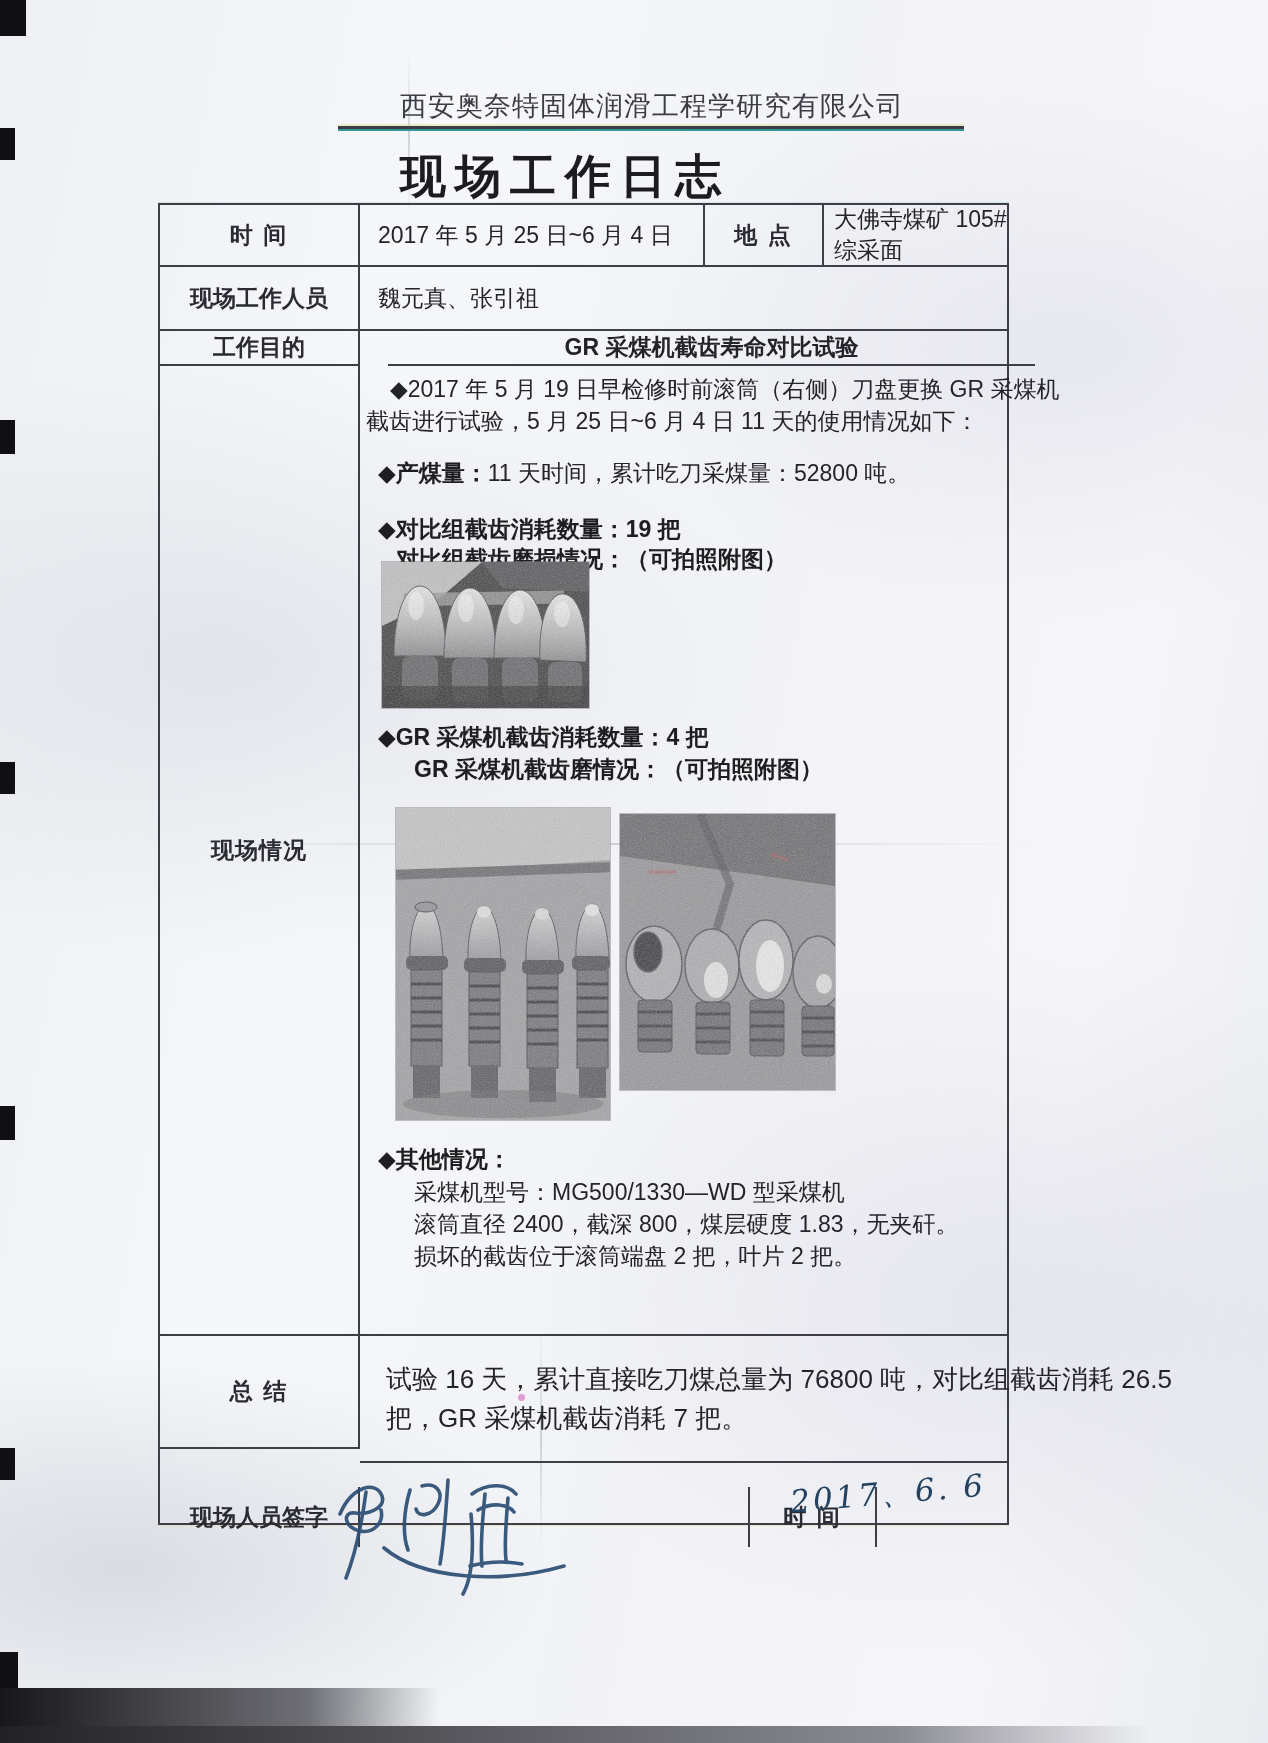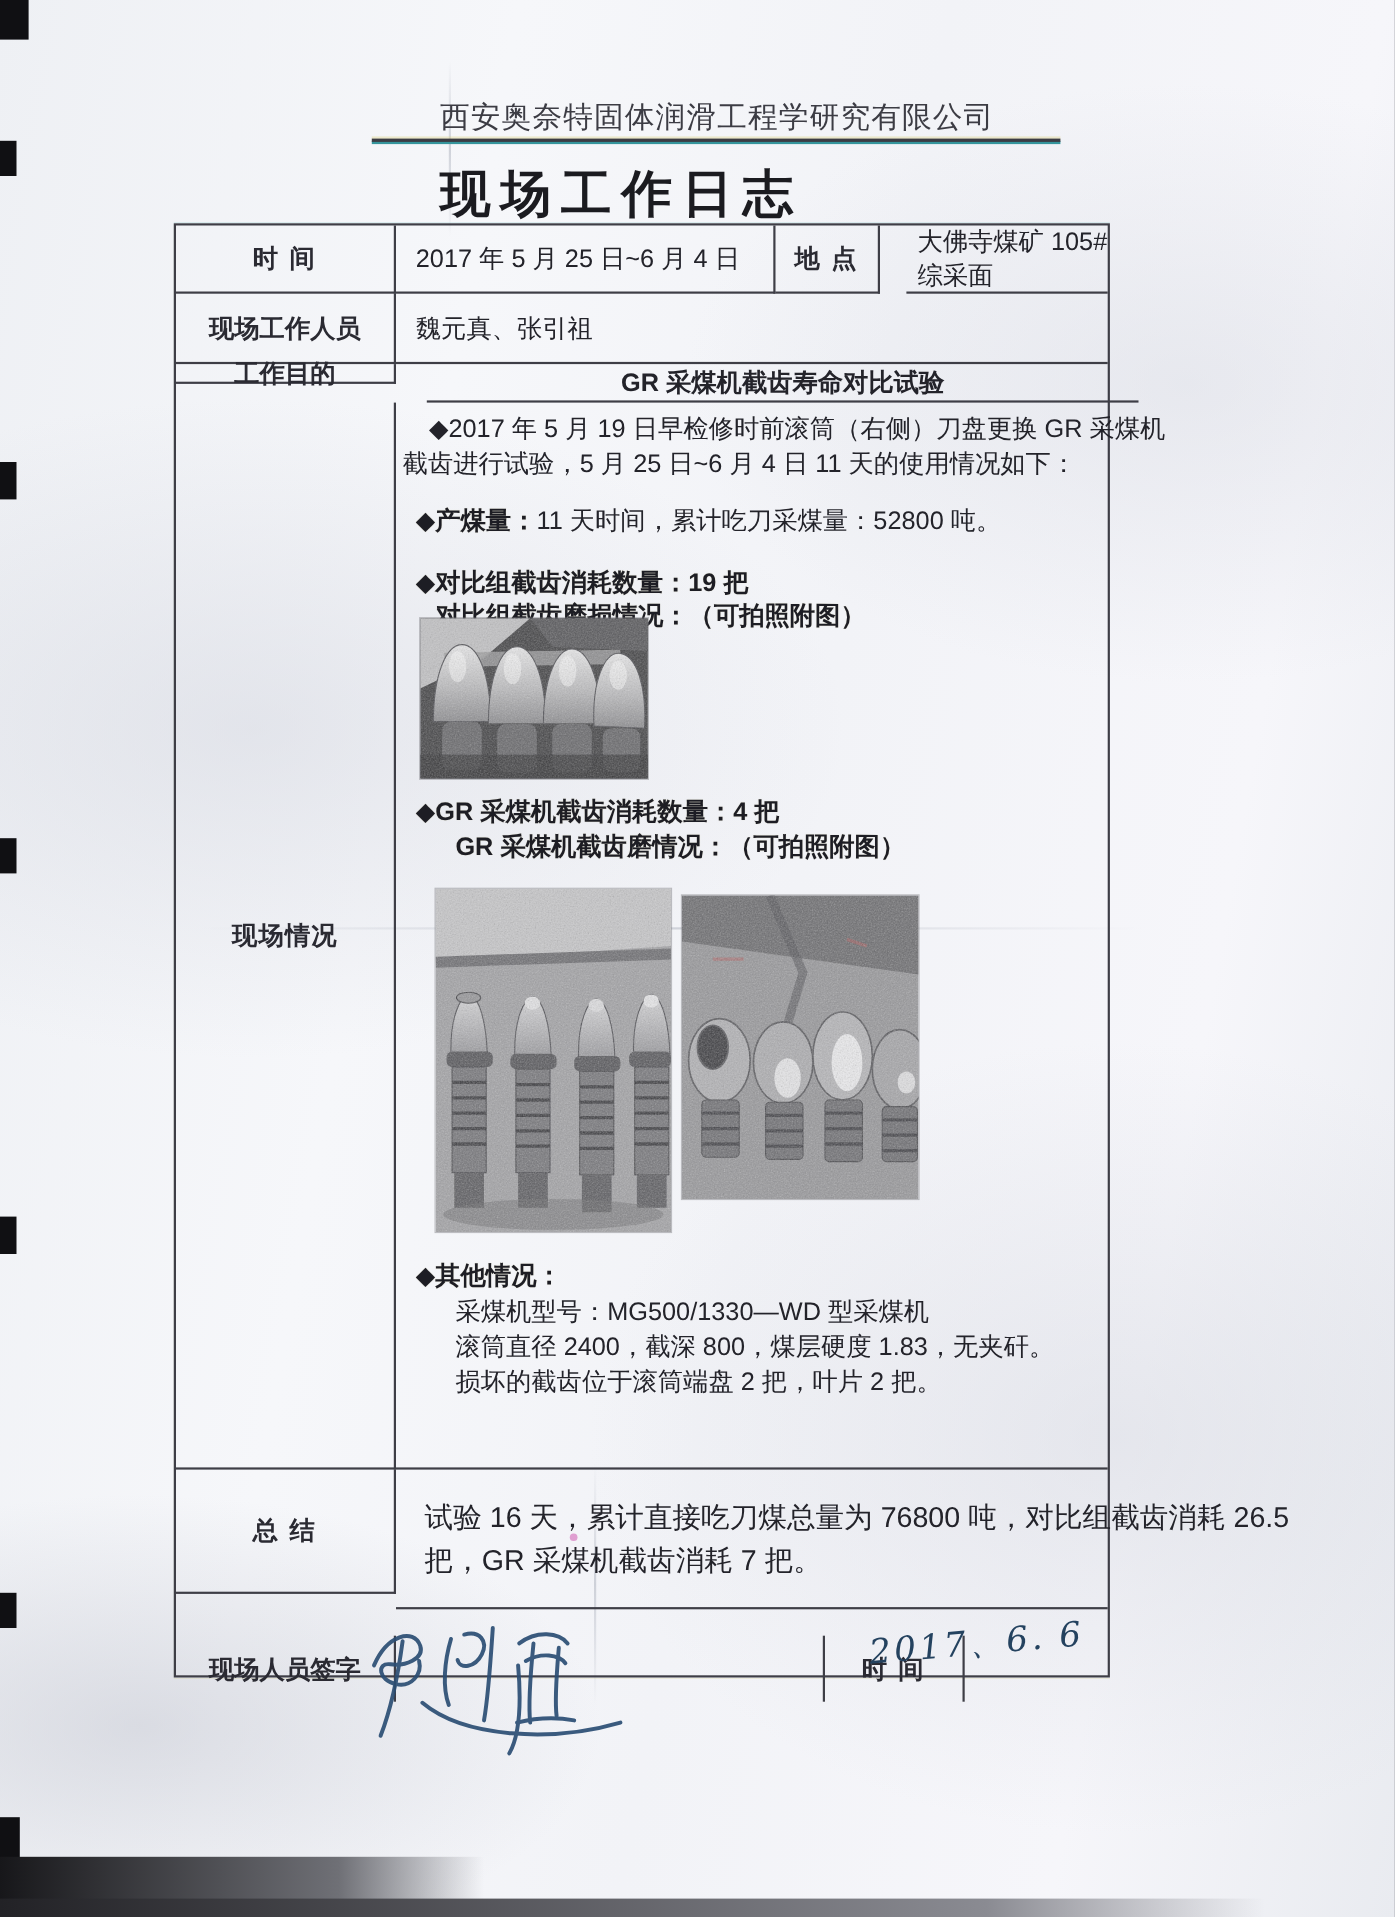--- a/index.html
+++ b/index.html
@@ -101,27 +101,27 @@
   <div class="speck" style="left:518px;top:1394px;width:7px;height:7px;background:#d77bc0;opacity:.7;"></div>
 
   <div class="company">西安奥奈特固体润滑工程学研究有限公司</div>
   <div class="company-underline"></div>
   <div class="doc-title">现场工作日志</div>
 
   <div class="tbl">
 
     <div class="cell lbl" style="left:0;top:0;width:200px;height:62px;">时  间</div>
     <div class="cell val" style="left:200px;top:0;width:345px;height:62px;">2017 年 5 月 25 日~6 月 4 日</div>
-    <div class="cell lbl" style="left:545px;top:0;width:95px;height:62px;">地  点</div>
+    <div class="cell lbl" style="left:545px;top:0;width:119px;height:62px;">地  点</div>
     <div class="cell val no-r" style="left:664px;top:0;width:183px;height:62px;padding-left:10px;">大佛寺煤矿 105#综采面</div>
 
     <div class="cell val no-r" style="left:200px;top:62px;width:647px;height:64px;">魏元真、张引祖</div>
     <div class="cell lbl" style="left:0;top:62px;width:200px;height:64px;letter-spacing:0;">现场工作人员</div>
 
-    <div class="cell lbl" style="left:0;top:126px;width:200px;height:18px;letter-spacing:0;">工作目的</div>
+    <div class="cell lbl" style="left:0;top:126px;width:200px;height:35px;letter-spacing:0;">工作目的</div>
     <div class="cell val center no-r" style="left:200px;top:126px;width:647px;height:35px;font-weight:600;">GR 采煤机截齿寿命对比试验</div>
 
     <div class="cell lbl" style="left:0;top:161px;width:200px;height:970px;letter-spacing:1px;">现场情况</div>
     <div class="cell no-r situation" style="left:200px;top:161px;width:647px;height:970px;">
 
       <div class="sline" style="left:30px;top:10px;">◆2017 年 5 月 19 日早检修时前滚筒（右侧）刀盘更换 GR 采煤机</div>
       <div class="sline" style="left:6px;top:42px;">截齿进行试验，5 月 25 日~6 月 4 日 11 天的使用情况如下：</div>
 
       <div class="sline" style="left:18px;top:94px;">
         <span class="sbold">◆产煤量：</span><span>11 天时间，累计吃刀采煤量：52800 吨。</span>

